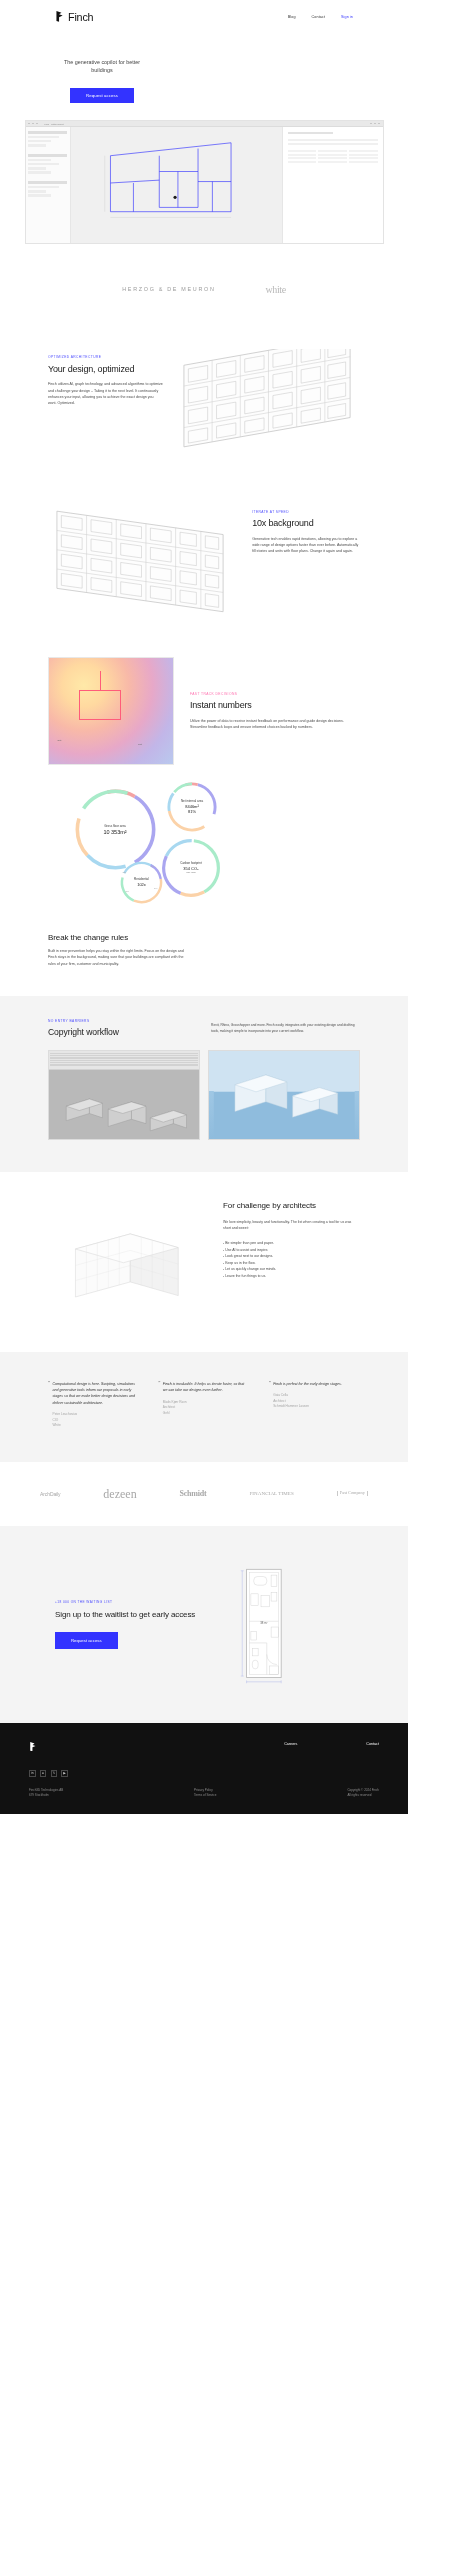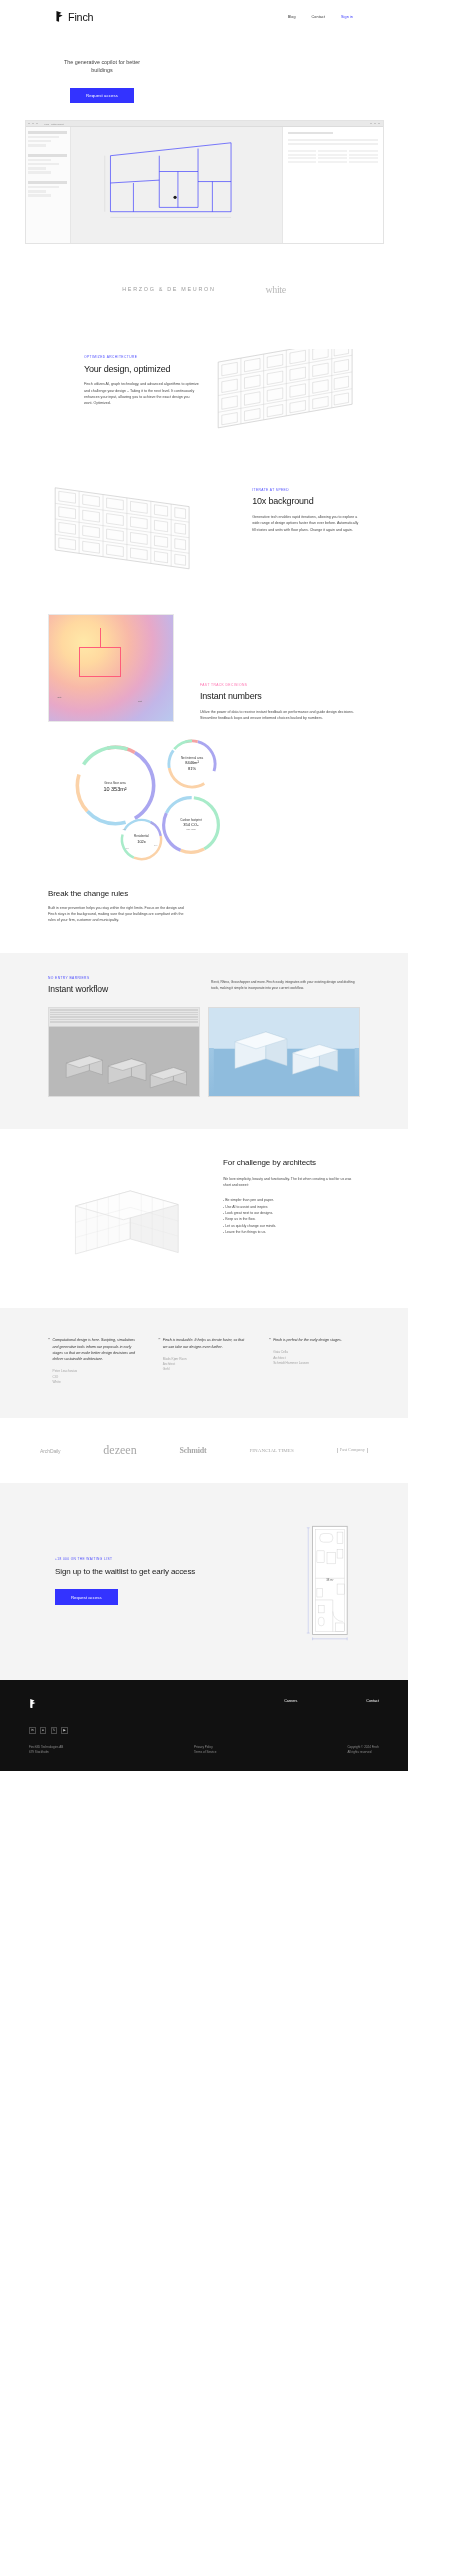--- a/index.html
+++ b/index.html
@@ -76,37 +76,37 @@
   .logos {
     display: flex; justify-content: center; align-items: center;
     gap: 50px; padding: 40px 0 33px 0;
   }
   .logo-hdm { font-size: 5.4px; letter-spacing: 1.7px; color: #9b9b9b; font-weight: 400; }
   .logo-white { font-size: 10px; color: #b8b8b8; font-family: "Liberation Serif", serif; letter-spacing: -0.4px; }
 
   
   .feature { display: flex; padding: 21.6px 48px; align-items: flex-start; gap: 11.5px; }
   .feature.reverse { flex-direction: row-reverse; }
-  .f-text { width: 115px; padding-top: 5.8px; margin-left: 36px; }
+  .f-text { width: 115px; padding-top: 5.8px; }
   .f-text.right { padding-left: 7.2px; }
   .eyebrow {
     font-size: 3.3px; letter-spacing: 0.4px; text-transform: uppercase;
     margin-bottom: 4.3px; font-weight: 400;
   }
   .eyebrow.blue { color: #4d4dff; }
   .eyebrow.pink { color: #ff6fae; }
   .f-title { font-size: 9px; line-height: 1.25; font-weight: 400; color: #1a1a1a; letter-spacing: -0.2px; }
   .f-body { font-size: 3.6px; line-height: 1.75; color: #4a4a4a; margin-top: 6.5px; }
   .f-img { flex: 1; min-height: 86px; position: relative; }
 
   
   .fp { width: 100%; display: block; }
 
   
-  .numbers-sec { display: flex; padding: 20px 48px 16px 48px; gap: 26px; align-items: flex-end; }
+  .numbers-sec { display: flex; padding: 20px 48px 16px 48px; gap: 16px; align-items: center; }
   .gradient-card {
     width: 126px; height: 108px; position: relative;
     background: radial-gradient(circle at 28% 26%, #ffe9a8 0%, #ffd9a0 18%, #f8b9a8 38%, #e7a8c8 58%, #c2b6e8 78%, #b9c9ee 100%);
     border: 0.7px solid #e8e8e8;
   }
   .gc-inner {
     position: absolute; left: 30px; top: 32px; width: 42px; height: 30px;
     border: 0.7px solid #ff5c7a;
   }
   .gc-inner-line { position: absolute; left: 50%; top: -20px; width: 0.7px; height: 20px; background: #ff5c7a; }
@@ -166,21 +166,21 @@
     padding: 27px 40px 27px 40px; background: #fff;
   }
   .press-item { color: #a8a8a8; }
   .p-archdaily { font-size: 5px; letter-spacing: -0.1px; }
   .p-dezeen { font-size: 12px; line-height: .85; text-align: center; font-family: "Liberation Serif", serif; }
   .p-forbes { font-size: 8px; font-family: "Liberation Serif", serif; font-weight: 700; letter-spacing: -0.2px; }
   .p-ft { font-size: 5px; font-family: "Liberation Serif", serif; letter-spacing: 0.1px; }
   .p-fastco { font-size: 4.3px; line-height: 1.05; text-align: center; font-family: "Liberation Serif", serif; border-left: 0.7px solid #c9c9c9; border-right: 0.7px solid #c9c9c9; padding: 0 2.2px; }
 
   
-  .cta { background: #f4f4f4; padding: 39px 55px 39px 55px; display: flex; justify-content: space-between; align-items: center; }
+  .cta { background: #f4f4f4; padding: 39px 55px 39px 55px; display: flex; align-items: center; }
   .cta-left { width: 180px; }
   .cta-eyebrow { font-size: 3.2px; letter-spacing: 0.4px; color: #4d4dff; text-transform: uppercase; margin-bottom: 5.8px; }
   .cta-title { font-size: 8px; line-height: 1.35; font-weight: 400; color: #1a1a1a; letter-spacing: -0.1px; }
   .cta-btn {
     display: inline-block; background: #3333ff; color: #fff; font-size: 4.3px;
     border: 0; padding: 5.8px 16px; margin-top: 11.5px; cursor: pointer; font-family: inherit;
   }
   .cta-plan { width: 52px; height: 119px; }
 
   
@@ -492,21 +492,21 @@
 
   <div class="break-sec">
     <div class="break-title">Break the change rules</div>
     <div class="break-body">Built in error prevention helps you stay within the right limits. Focus on the design and Finch stays in the background, making sure that your buildings are compliant with the rules of your firm, customer and municipality.</div>
   </div>
 
   <div class="workflow">
     <div class="wf-head">
       <div class="wf-left">
         <div class="eyebrow blue">NO ENTRY BARRIERS</div>
-        <div class="wf-title">Instant workflow</div>
+        <div class="wf-title">Copyright workflow</div>
       </div>
       <div class="wf-right">Revit, Rhino, Grasshopper and more. Finch easily integrates with your existing design and drafting tools, making it simple to incorporate into your current workflow.</div>
     </div>
     <div class="wf-shots">
       <div class="wf-shot">
         <div class="wf-cad-top">
           <div class="wf-cad-rows">
             <div class="wf-cad-row"></div>
             <div class="wf-cad-row"></div>
             <div class="wf-cad-row"></div>

